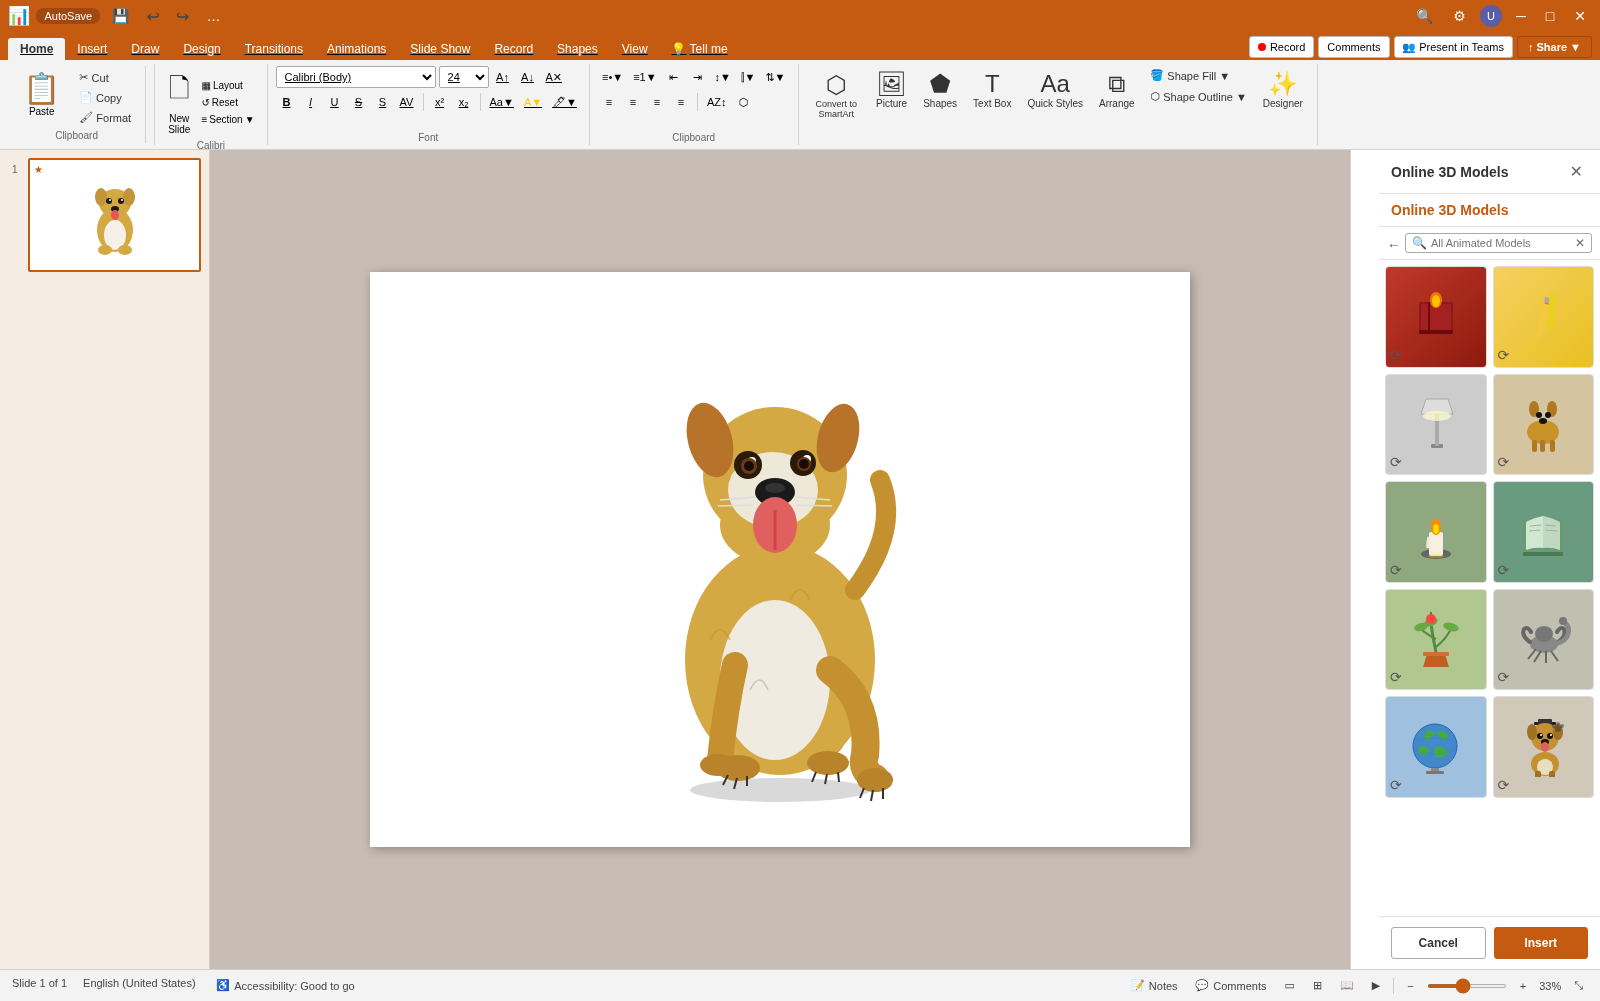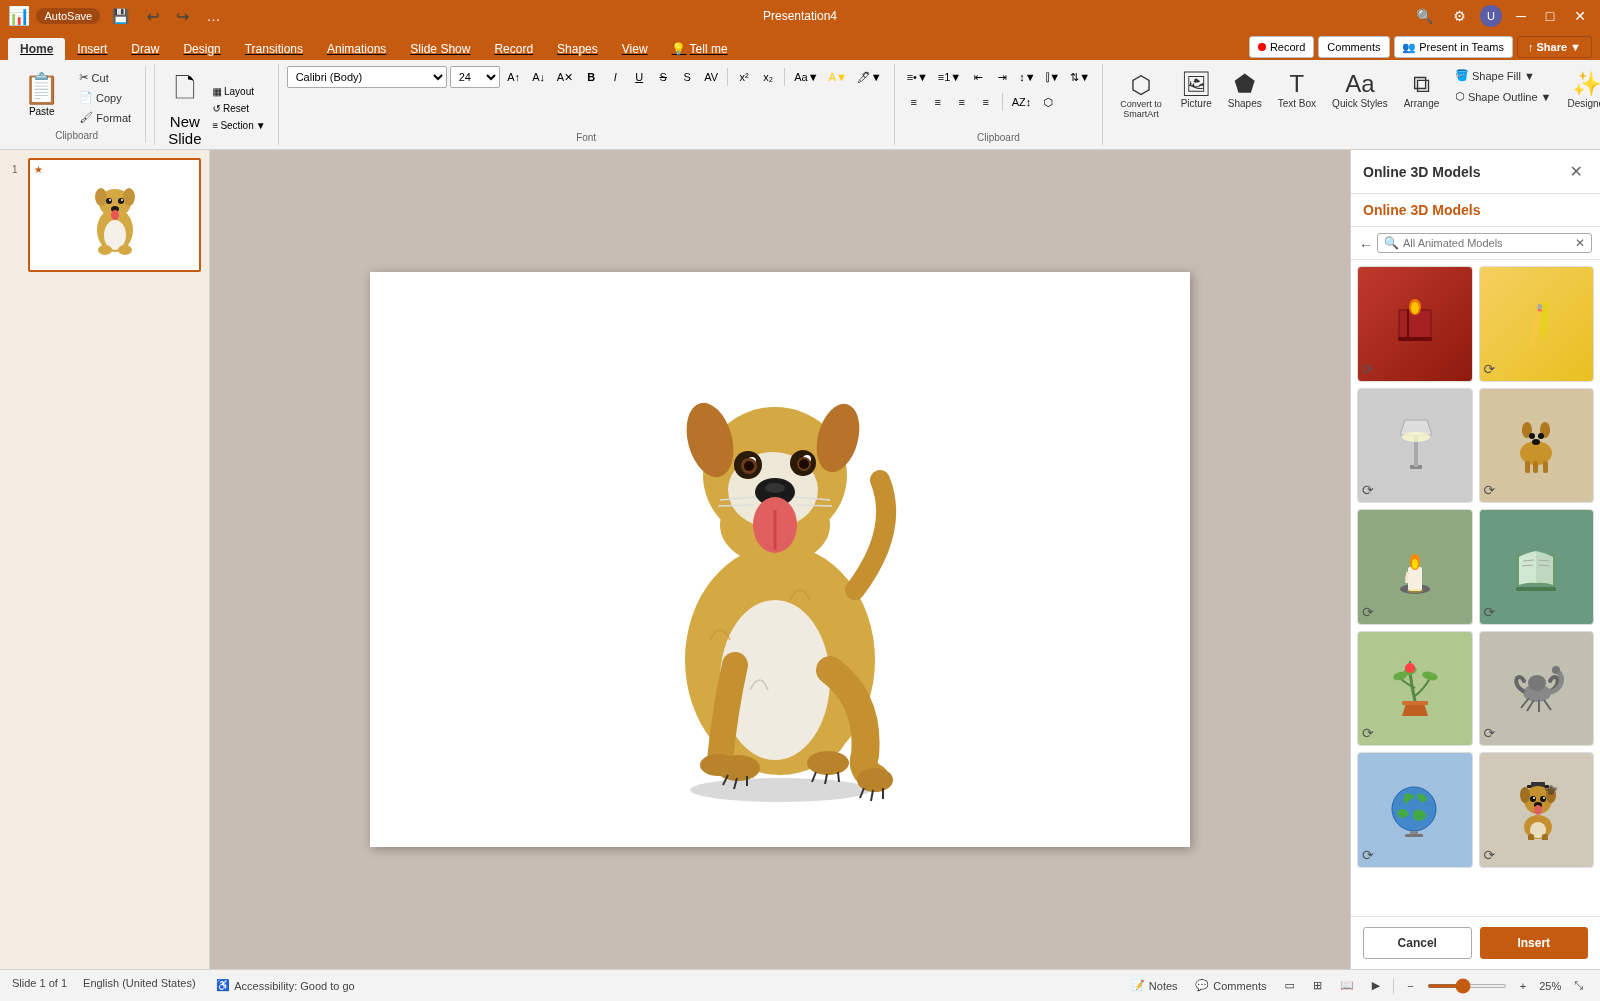--- a/index.html
+++ b/index.html
@@ -179,20 +179,21 @@
       justify-content: center;
     }
 
     
     #panel-3d {
       width: 250px;
       background: white;
       border-left: 1px solid #d1d1d1;
       display: flex;
       flex-direction: column;
+      padding-left: 28px;
     }
     #panel-header {
       display: flex;
       align-items: center;
       justify-content: space-between;
       padding: 10px 12px;
       border-bottom: 1px solid #e0e0e0;
     }
     #panel-title {
       font-size: 14px;
@@ -505,23 +506,20 @@
 
     <button id="autosave-toggle">AutoSave</button>
 
     <button class="title-btn">💾</button>
 
     <button class="title-btn undo-btn">↩</button>
 
     <button class="title-btn redo-btn">↪</button>
 
     <button class="title-btn">…</button>
-  </div>
-  <div class="center">
-    <span>Presentation4</span>
   </div>
   <div class="right">
     <button class="title-btn">🔍</button>
     <button class="title-btn">⚙</button>
     <div style="display:flex;gap:4px;align-items:center;">
       <div style="width:22px;height:22px;border-radius:50%;background:#5b5ea6;color:white;display:flex;align-items:center;justify-content:center;font-size:11px;">U</div>
     </div>
     <button class="title-btn">─</button>
     <button class="title-btn">□</button>
     <button class="title-btn">✕</button>
@@ -588,21 +586,21 @@
       </div>
       <div class="ribbon-group-label">Clipboard</div>
     </div>
   </div>
 
   <div class="ribbon-group">
     <div class="ribbon-items">
       <div style="display:flex;flex-direction:column;align-items:center;">
         <button class="new-slide-btn">
           <span style="font-size:26px;">🗋</span>
-          <span style="font-size:15px;">New<br>Slide</span>
+          <span style="font-size:10px;">New<br>Slide</span>
         </button>
       </div>
       <div style="display:flex;flex-direction:column;gap:2px;justify-content:center;">
         <button class="layout-btn">
           <span>▦</span>
           <span>Layout</span>
         </button>
         <button class="reset-btn">
           <span>↺</span>
           <span>Reset</span>
@@ -611,21 +609,21 @@
           <span>≡</span>
           <span>Section</span>
           <span>▼</span>
         </button>
       </div>
     </div>
     <div class="ribbon-group-label">Calibri</div>
   </div>
 
   <div class="ribbon-group">
-    <div style="display:flex;flex-direction:row;gap:3px;">
+    <div style="display:flex;flex-direction:column;gap:3px;text-decoration:underline;">
       <div style="display:flex;align-items:center;gap:3px;">
         <select class="fmt-select" style="width:160px;">
           <option>Calibri (Body)</option>
         </select>
         <select class="fmt-select" style="width:50px;">
           <option>24</option>
         </select>
         <button class="fmt-btn" title="Increase Font Size">A↑</button>
         <button class="fmt-btn" title="Decrease Font Size">A↓</button>
         <button class="fmt-btn">A✕</button>
@@ -1092,16 +1090,16 @@
       <span>Comments</span>
     </button>
     <button class="status-btn">▭</button>
     <button class="status-btn">⊞</button>
     <button class="status-btn">📖</button>
     <button class="status-btn">▶</button>
     <span style="width:1px;height:16px;background:#ccc;"></span>
     <button class="status-btn">−</button>
     <input type="range" class="zoom-slider" min="10" max="200" value="93" style="">
     <button class="status-btn">+</button>
-    <span>25%</span>
+    <span>33%</span>
     <button class="status-btn">⤡</button>
   </div>
 </div>
 
 </body></html>

